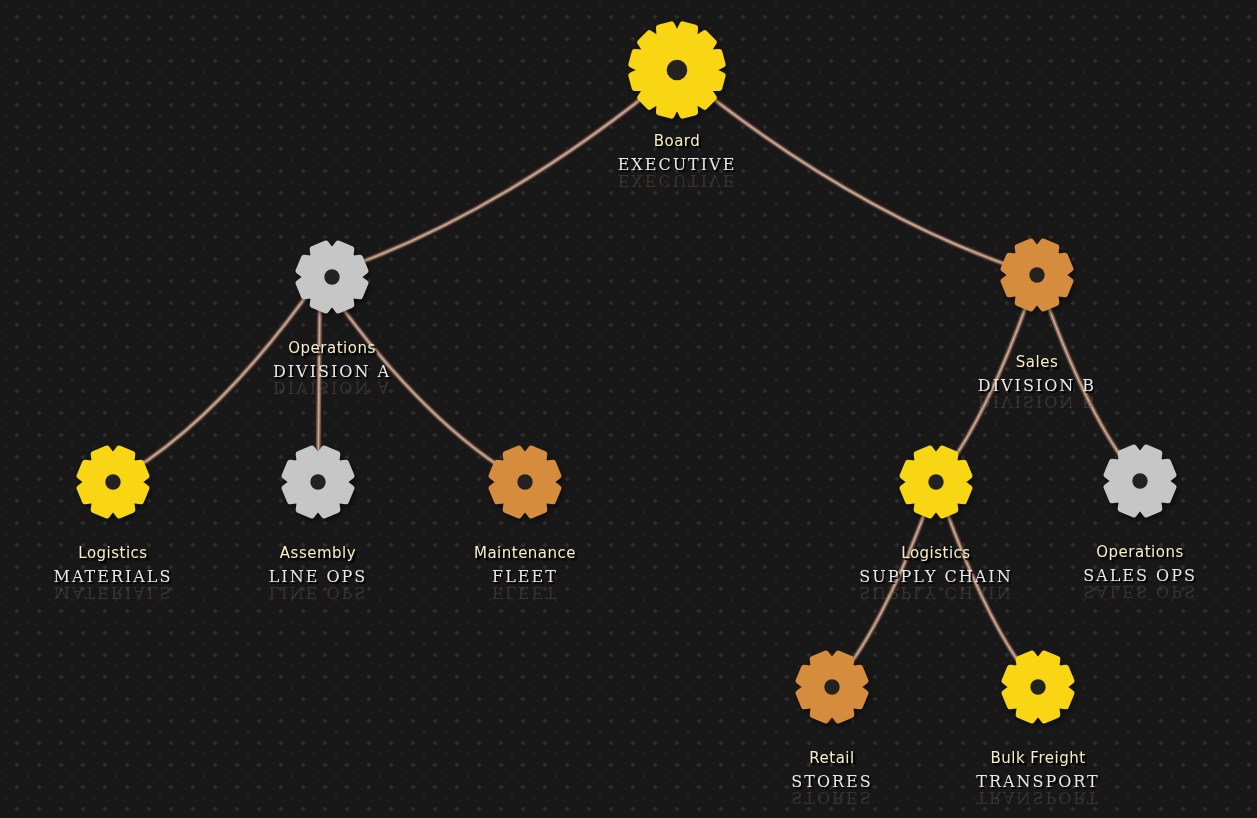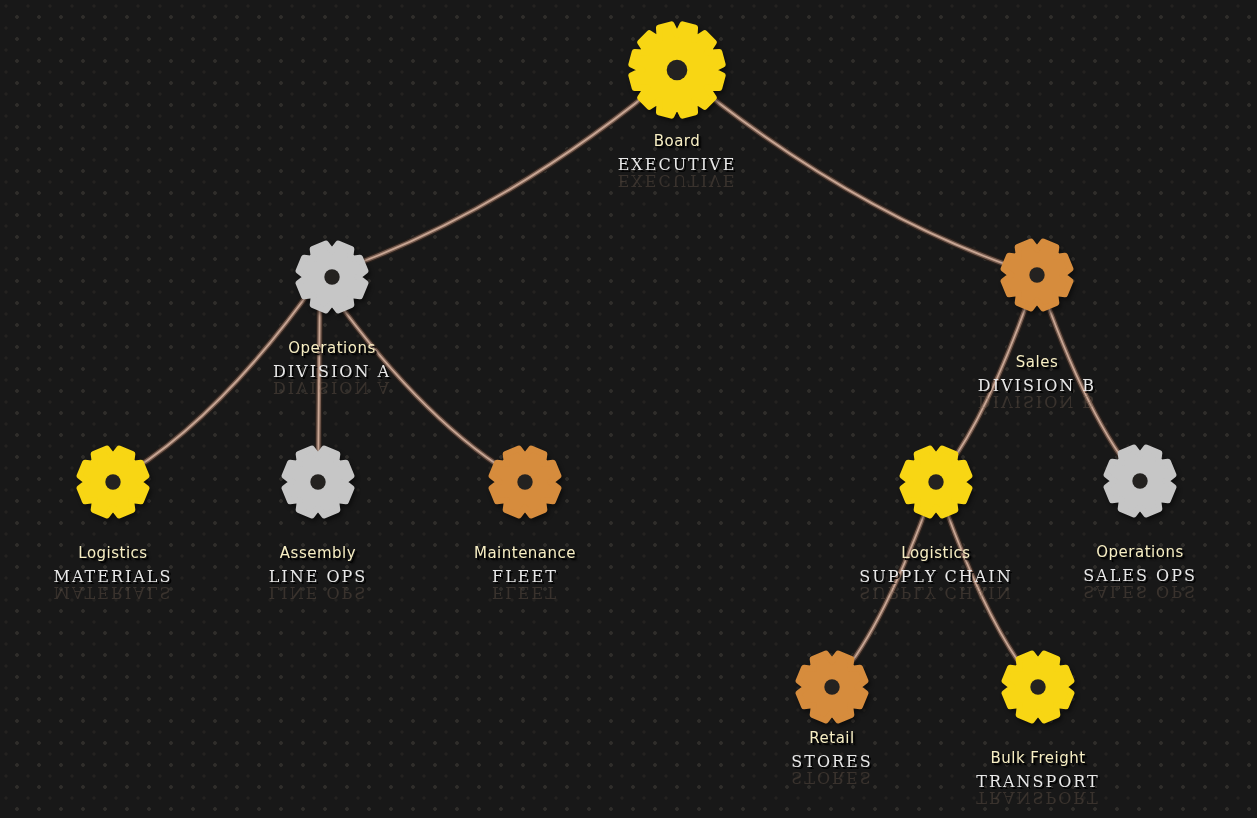--- a/index.html
+++ b/index.html
@@ -181,21 +181,21 @@
     <div class="node-label" style="margin-top: 20px; color: rgb(247, 238, 195);">Operations</div>
     <div class="node-sublabel" style="color: rgb(232, 232, 232);">SALES OPS</div>
     <div class="node-sublabel reflection" style="color: rgb(232, 232, 232);">SALES OPS</div>
   </div>
 
   <div class="node" style="left: 692px; top: 649px;">
     <span class="gear"><svg width="76" height="76" viewBox="-38 -38 76 76">
           <path d="M0.00,-25.50 L6.11,-33.45 L19.33,-27.97 L18.03,-18.03 L27.97,-19.33 L33.45,-6.11 L25.50,0.00 L33.45,6.11 L27.97,19.33 L18.03,18.03 L19.33,27.97 L6.11,33.45 L0.00,25.50 L-6.11,33.45 L-19.33,27.97 L-18.03,18.03 L-27.97,19.33 L-33.45,6.11 L-25.50,-0.00 L-33.45,-6.11 L-27.97,-19.33 L-18.03,-18.03 L-19.33,-27.97 L-6.11,-33.45 Z" fill="#d68c3d" stroke="#d68c3d" stroke-width="6" stroke-linejoin="round"></path>
           <circle r="7.7" cx="0" cy="0" fill="#242220"></circle>
         </svg></span>
-    <div class="node-label" style="color: rgb(247, 238, 195);">Retail</div>
+    <div class="node-label" style="margin-top: 20px; color: rgb(247, 238, 195);">Retail</div>
     <div class="node-sublabel" style="color: rgb(232, 232, 232);">STORES</div>
     <div class="node-sublabel reflection" style="color: rgb(232, 232, 232);">STORES</div>
   </div>
 
   <div class="node" style="left: 898px; top: 649px;">
     <span class="gear"><svg width="76" height="76" viewBox="-38 -38 76 76">
           <path d="M0.00,-25.50 L6.11,-33.45 L19.33,-27.97 L18.03,-18.03 L27.97,-19.33 L33.45,-6.11 L25.50,0.00 L33.45,6.11 L27.97,19.33 L18.03,18.03 L19.33,27.97 L6.11,33.45 L0.00,25.50 L-6.11,33.45 L-19.33,27.97 L-18.03,18.03 L-27.97,19.33 L-33.45,6.11 L-25.50,-0.00 L-33.45,-6.11 L-27.97,-19.33 L-18.03,-18.03 L-19.33,-27.97 L-6.11,-33.45 Z" fill="#f8d614" stroke="#f8d614" stroke-width="6" stroke-linejoin="round"></path>
           <circle r="7.7" cx="0" cy="0" fill="#242220"></circle>
         </svg></span>
     <div class="node-label" style="margin-top: 20px; color: rgb(247, 238, 195); text-align: center;">Bulk Freight</div>

